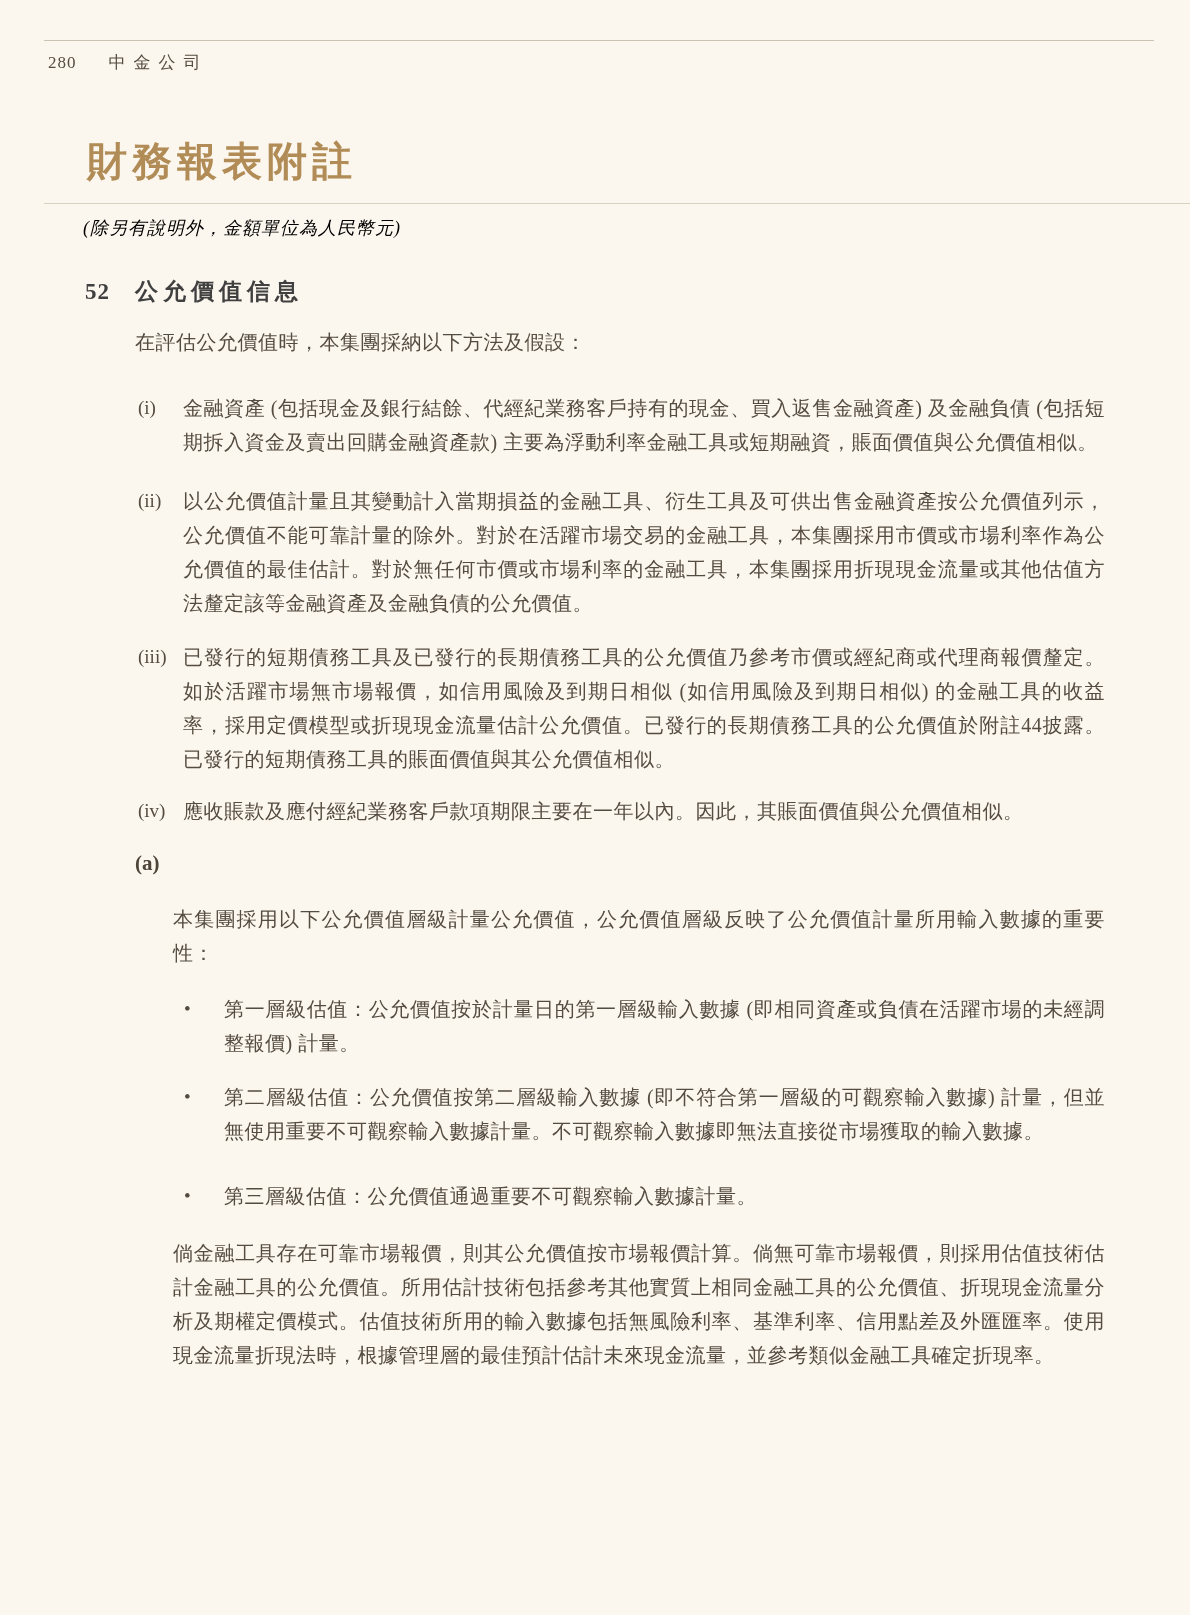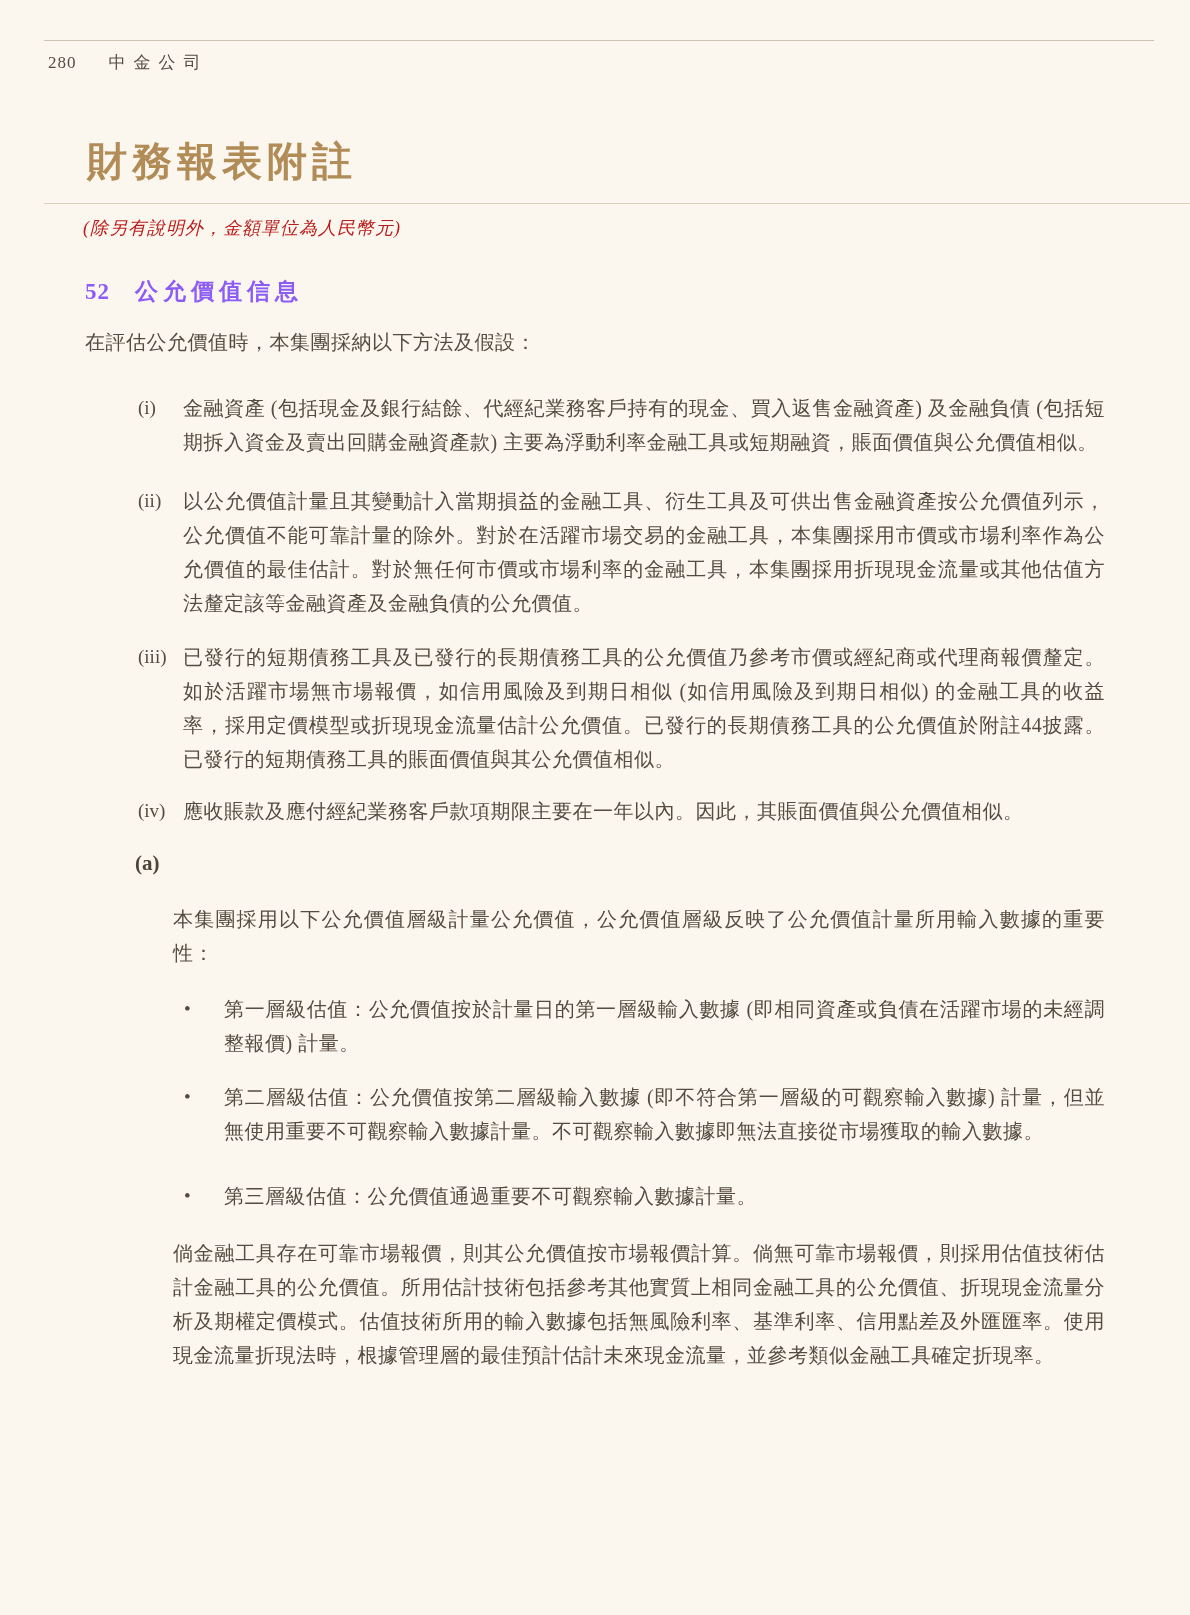--- a/index.html
+++ b/index.html
@@ -27,39 +27,39 @@
     position:absolute; top:138px; left:87px;
     font-size:40px; font-weight:bold; color:#b18c57;
     letter-spacing:5px; line-height:1.2;font-family:Liberation Serif, serif;
   }
   .title-rule {
     position:absolute; top:203px; left:44px; right:0;
     border-top:1px solid #d9d0c0;
   }
   .unit-note {
     position:absolute; top:216px; left:83px;
-    font-size:18px; font-style:italic; color:#b91c1c;
+    font-size:18px; font-style:italic; color:#000000;
     letter-spacing:1px;
     text-align:right;
   }
   .content {
     position:absolute; top:277px; left:85px; width:1020px;
   }
   .section-head {
     display:flex; align-items:flex-start;
-    font-size:23px; font-weight:bold; color:#8b5cf6;
+    font-size:23px; font-weight:bold; color:#404040;
     line-height:30px;
   }
   .section-num { flex:0 0 50px; letter-spacing:1px; }
   .section-title { letter-spacing:5px; }
   .para {
     font-size:20px; line-height:34px; color:#554c41;
     text-align:justify; letter-spacing:0.5px;
   }
-  .intro { margin-top:18px; }
+  .intro { margin-left:50px; margin-top:18px; }
   .item { display:flex; margin-left:53px; }
   .item .marker { flex:0 0 45px; font-size:19px; line-height:34px; }
   .item .item-body { flex:1; }
   .m-i   { margin-top:32px; }
   .m-ii  { margin-top:25px; }
   .m-iii { margin-top:20px; }
   .m-iv  { margin-top:18px; }
   .sub-head {
     display:flex; align-items:baseline; margin-left:50px; margin-top:20px;
     font-size:21px; font-weight:bold; color:#4e4539;

